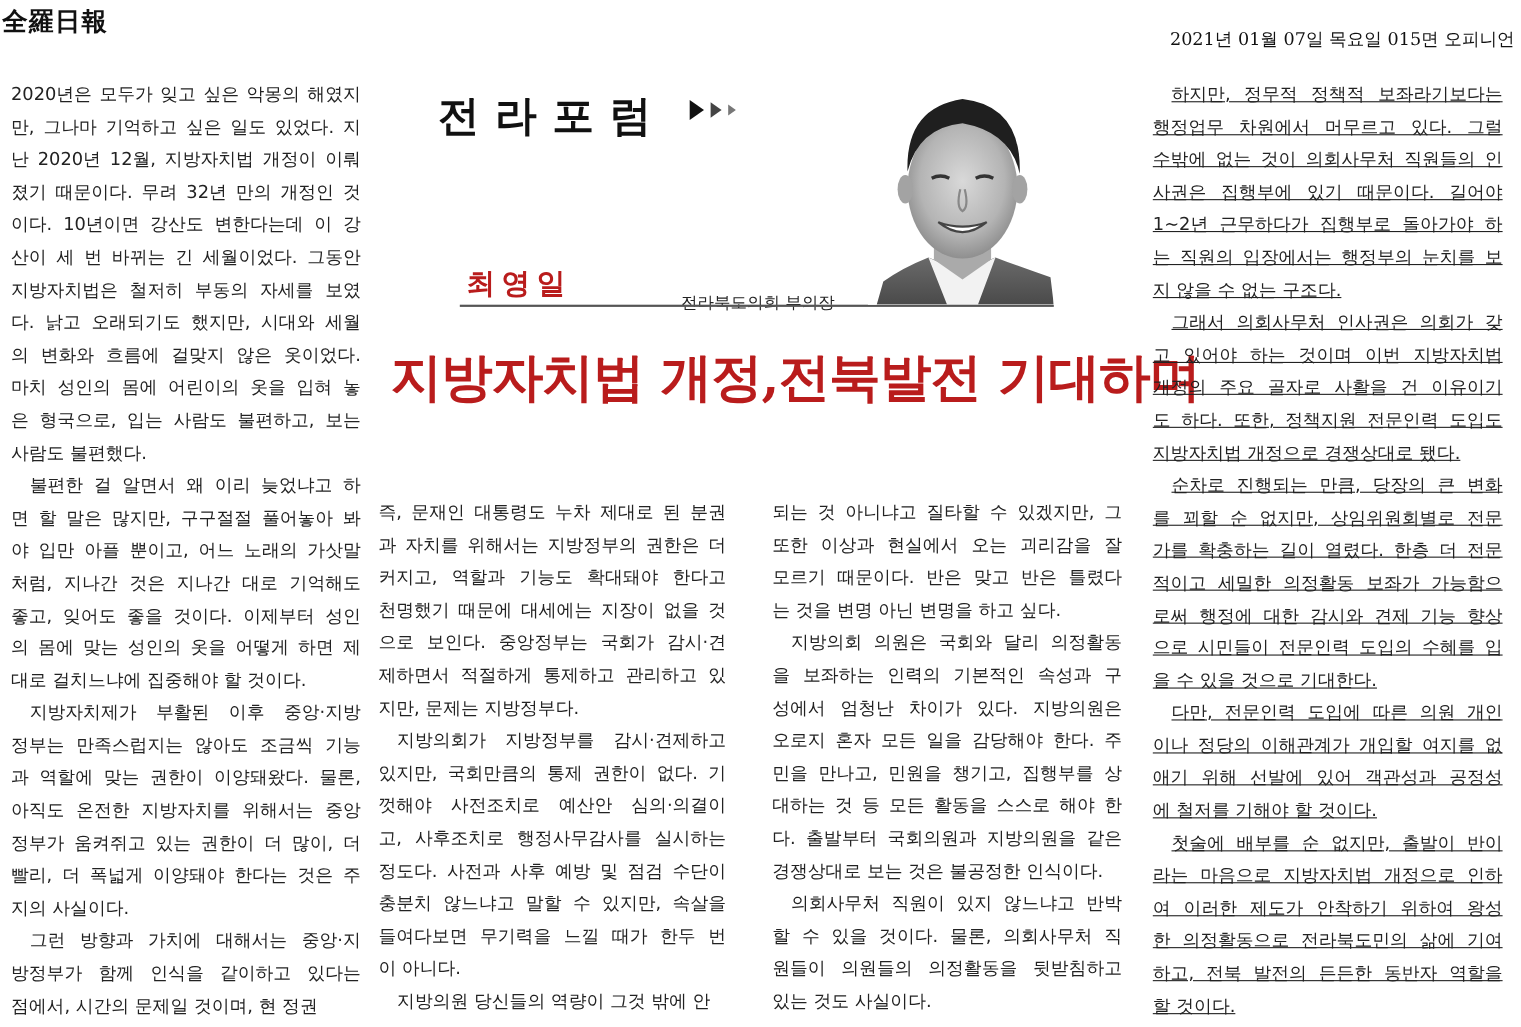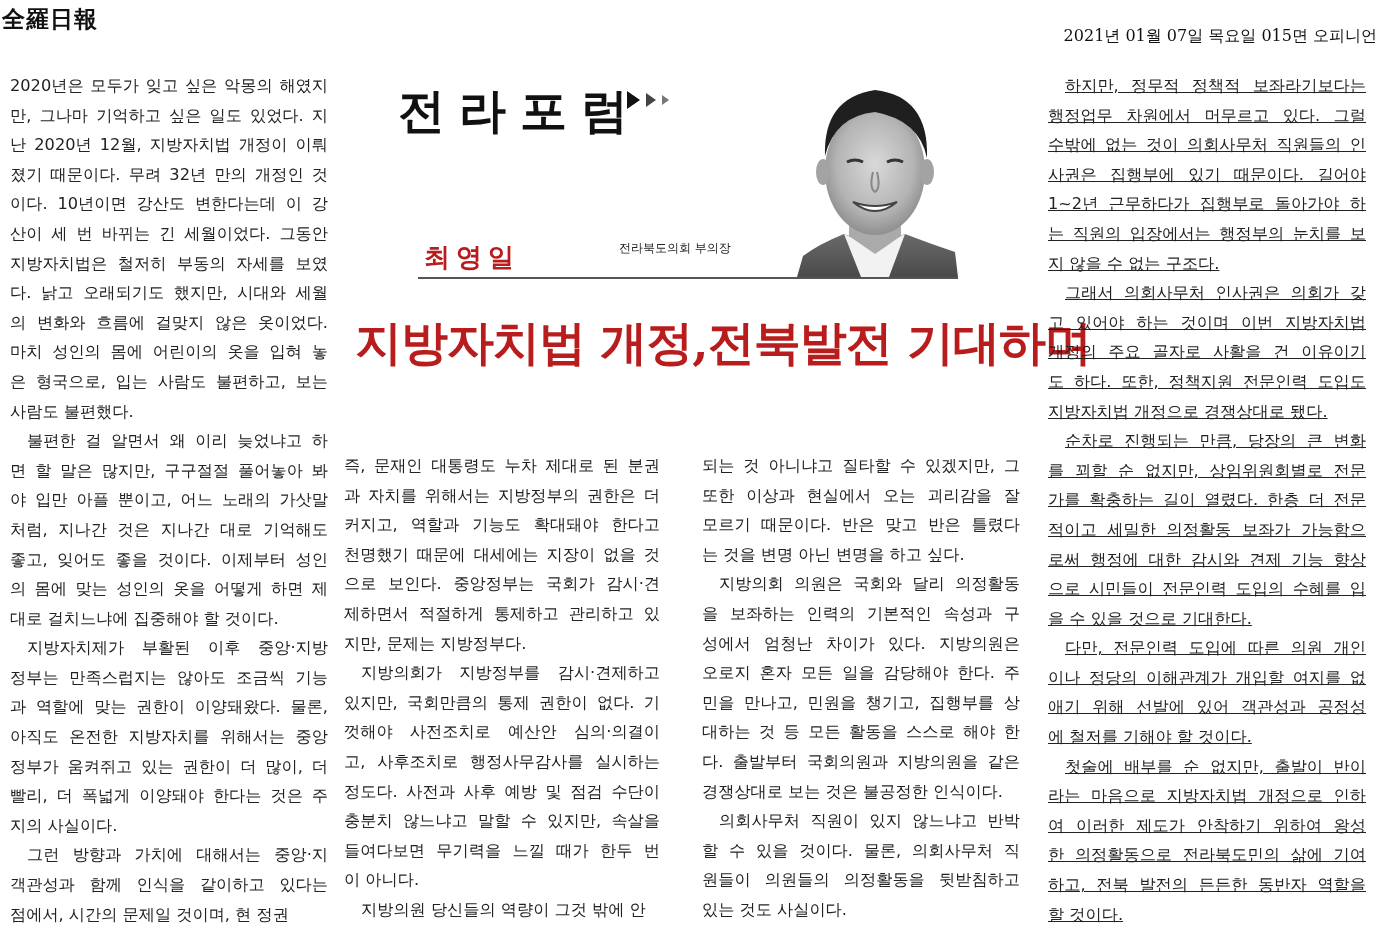--- a/index.html
+++ b/index.html
@@ -7,28 +7,28 @@
   .masthead { position:absolute; left:2px; top:4px; font-family:Liberation Mono, monospace; font-weight:bold; font-size:23px; letter-spacing:1px; color:#111; }
   .dateline { position:absolute; right:6px; top:26px; font-family:"DejaVu Serif", serif; font-size:16px; color:#111; white-space:nowrap; }
   .col { position:absolute; font-size:16.2px; line-height:29.6px; color:#222; }
   .col .ln { display:block; white-space:nowrap; text-align:justify; text-align-last:justify; height:29.6px; }
   .col .ln.last { text-align-last:left; }
   .col .ln.indent { padding-left:17px; }
   #col1 { left:10px; top:71px; width:318px; }
   #col2 { left:344px; top:451px; width:316px; }
   #col3 { left:702px; top:451px; width:318px; }
   #col4 { left:1048px; top:71px; width:318px;text-decoration:underline; }
-  .forum-label { position:absolute; left:398px; top:80px; font-size:47px; font-weight:bold; letter-spacing:14px; color:#111; }
+  .forum-label { position:absolute; left:398px; top:80px; font-size:38px; font-weight:bold; letter-spacing:14px; color:#111; }
   .arrows { position:absolute; left:627px; top:91px; display:flex; align-items:center; gap:6px; }
   .tri { width:0; height:0; border-style:solid; border-color:transparent; }
   .tri.a { border-width:9px 0 9px 13px; border-left-color:#111; }
   .tri.b { border-width:7px 0 7px 10px; border-left-color:#444; }
   .tri.c { border-width:5px 0 5px 7px; border-left-color:#777; }
   .author-name { position:absolute; left:424px; top:240px; font-size:26px; font-weight:bold; letter-spacing:6px; color:#b91c1c; }
-  .author-title { position:absolute; left:619px; top:240px; font-size:12px; color:#222; }
+  .author-title { position:absolute; left:619px; top:266px; font-size:15px; color:#222; }
   .author-rule { position:absolute; left:418px; top:277px; width:540px; height:2px; background:#555; }
   .photo { position:absolute; left:789px; top:76px; width:169px; height:201px; overflow:hidden; background:#fff; }
   .headline { position:absolute; left:355px; top:312px; font-family:"DejaVu Serif", serif; font-size:47px; font-weight:bold; color:#b91c1c; letter-spacing:-1px; white-space:nowrap; }
 </style>
 </head>
 <body>
 
 <div class="masthead">全羅日報</div>
 <div class="dateline">2021년 01월 07일 목요일 015면 오피니언</div>
 
@@ -94,21 +94,21 @@
     <span class="ln">의 몸에 맞는 성인의 옷을 어떻게 하면 제</span>
     <span class="ln last">대로 걸치느냐에 집중해야 할 것이다.</span>
     <span class="ln indent">지방자치제가 부활된 이후 중앙·지방</span>
     <span class="ln">정부는 만족스럽지는 않아도 조금씩 기능</span>
     <span class="ln">과 역할에 맞는 권한이 이양돼왔다. 물론,</span>
     <span class="ln">아직도 온전한 지방자치를 위해서는 중앙</span>
     <span class="ln">정부가 움켜쥐고 있는 권한이 더 많이, 더</span>
     <span class="ln">빨리, 더 폭넓게 이양돼야 한다는 것은 주</span>
     <span class="ln last">지의 사실이다.</span>
     <span class="ln indent">그런 방향과 가치에 대해서는 중앙·지</span>
-    <span class="ln">객관성과 함께 인식을 같이하고 있다는</span>
+    <span class="ln">방정부가 함께 인식을 같이하고 있다는</span>
     <span class="ln last">점에서, 시간의 문제일 것이며, 현 정권</span>
   </div>
 <div class="col" id="col2">
     <span class="ln">즉, 문재인 대통령도 누차 제대로 된 분권</span>
     <span class="ln">과 자치를 위해서는 지방정부의 권한은 더</span>
     <span class="ln">커지고, 역할과 기능도 확대돼야 한다고</span>
     <span class="ln">천명했기 때문에 대세에는 지장이 없을 것</span>
     <span class="ln">으로 보인다. 중앙정부는 국회가 감시·견</span>
     <span class="ln">제하면서 적절하게 통제하고 관리하고 있</span>
     <span class="ln last">지만, 문제는 지방정부다.</span>

